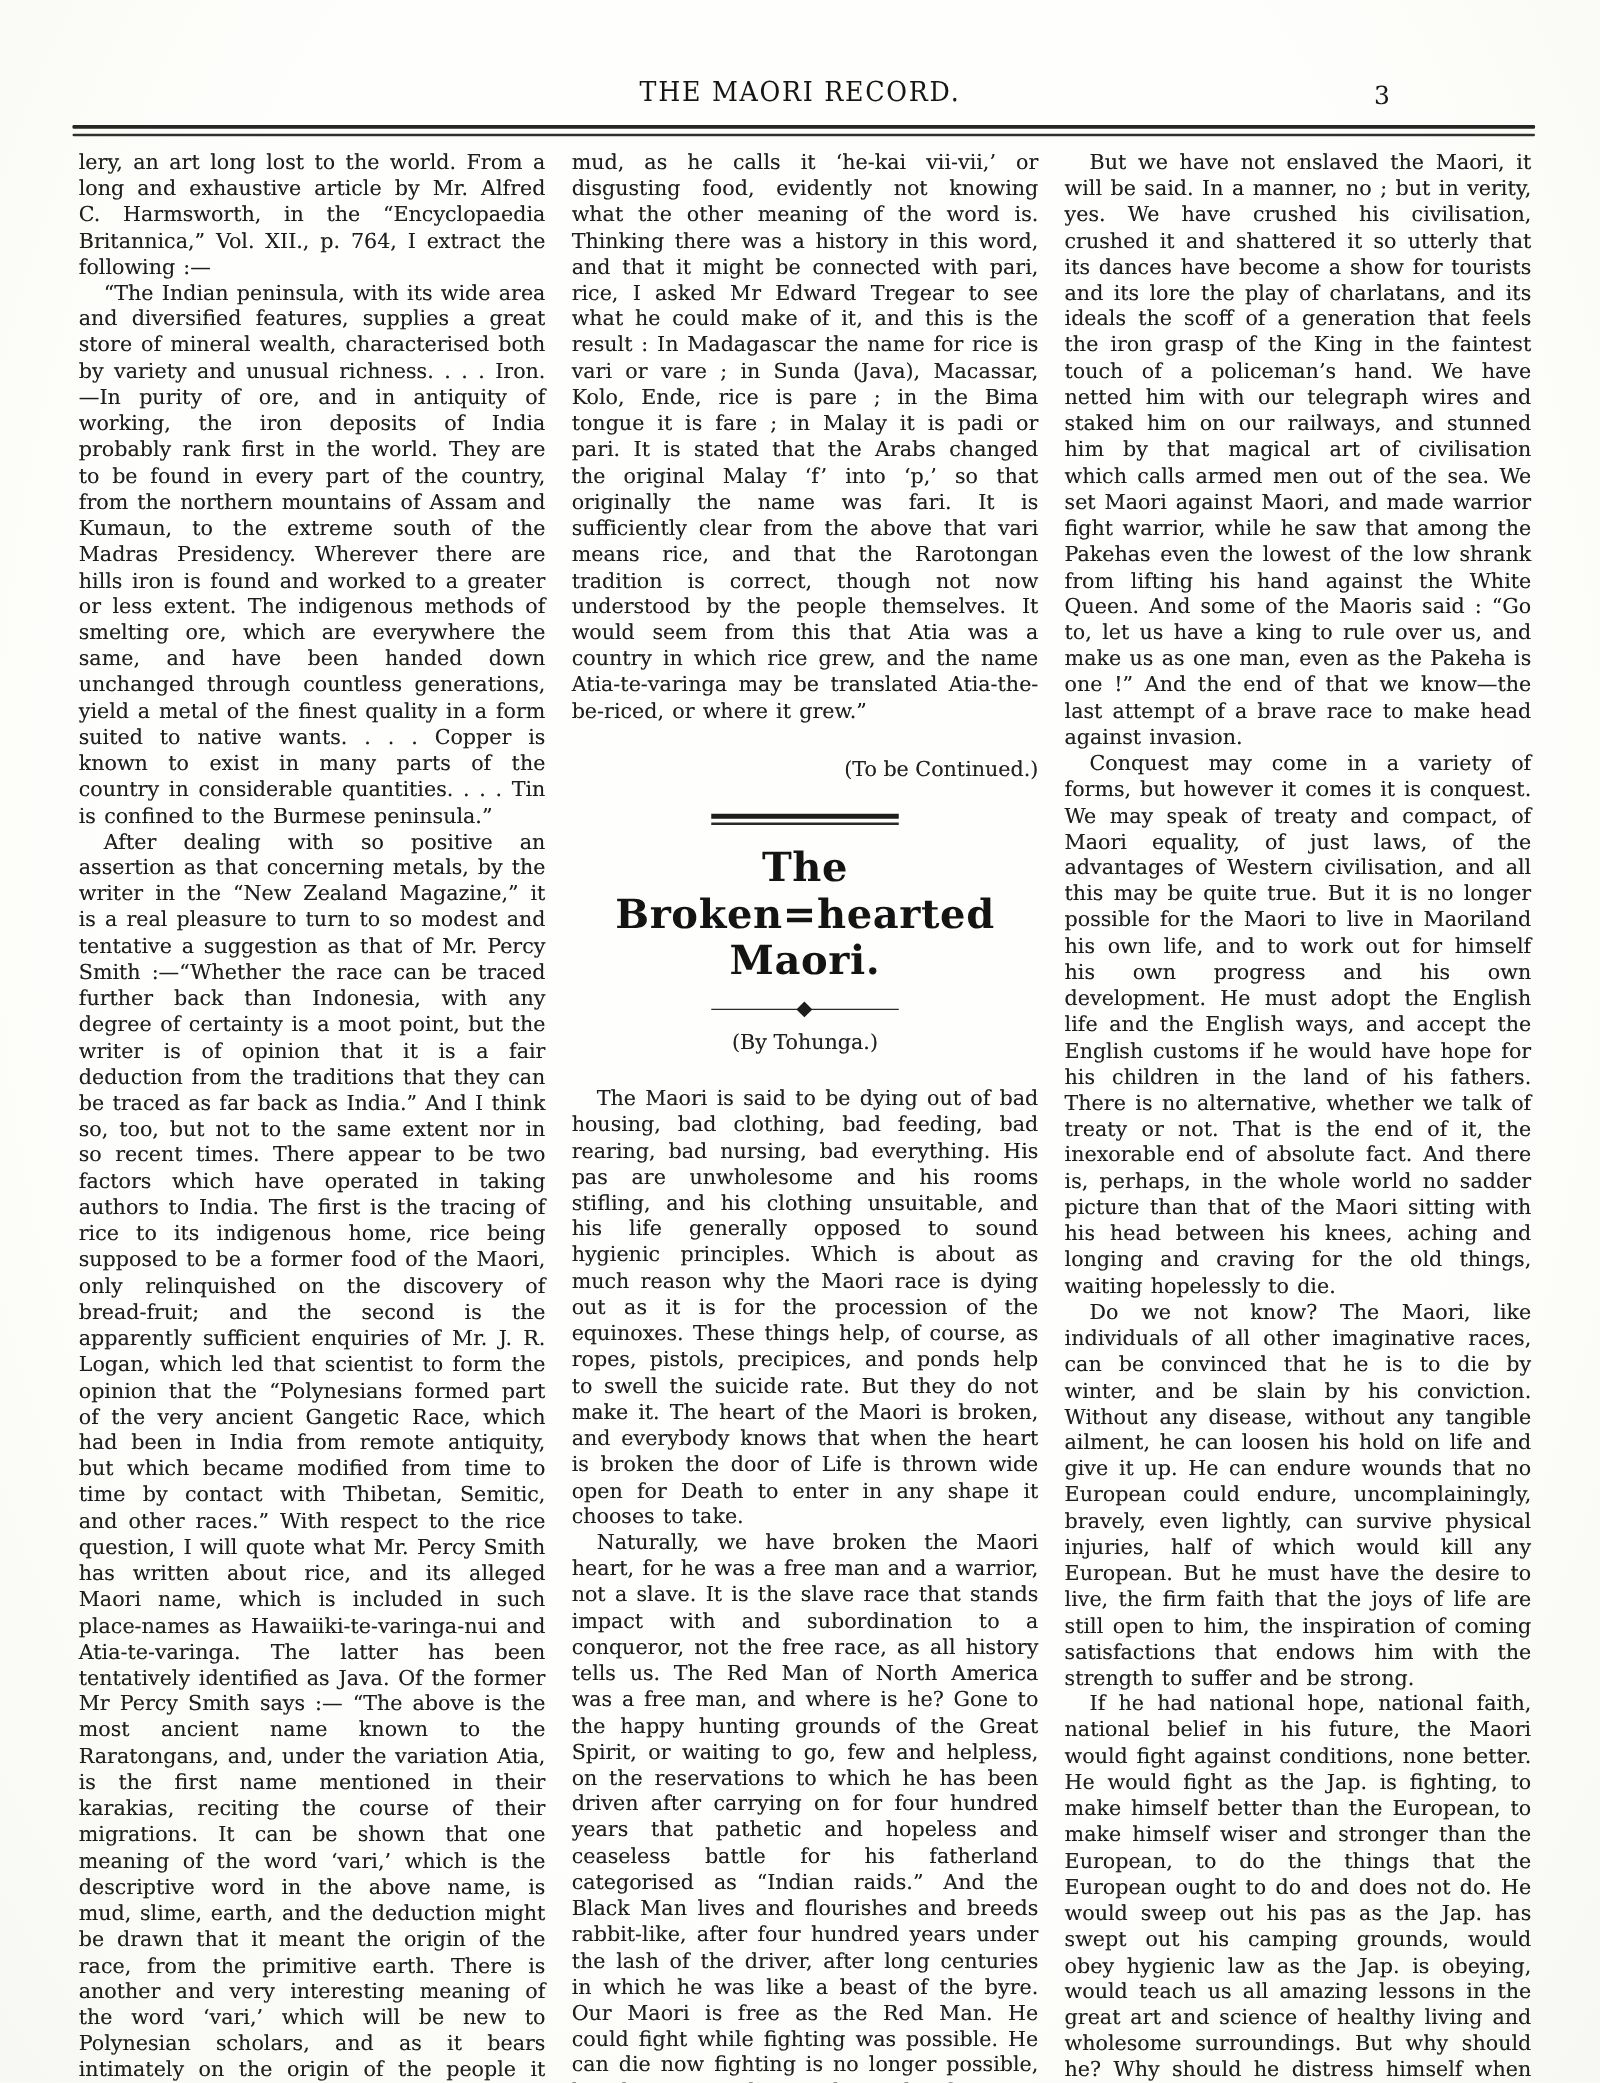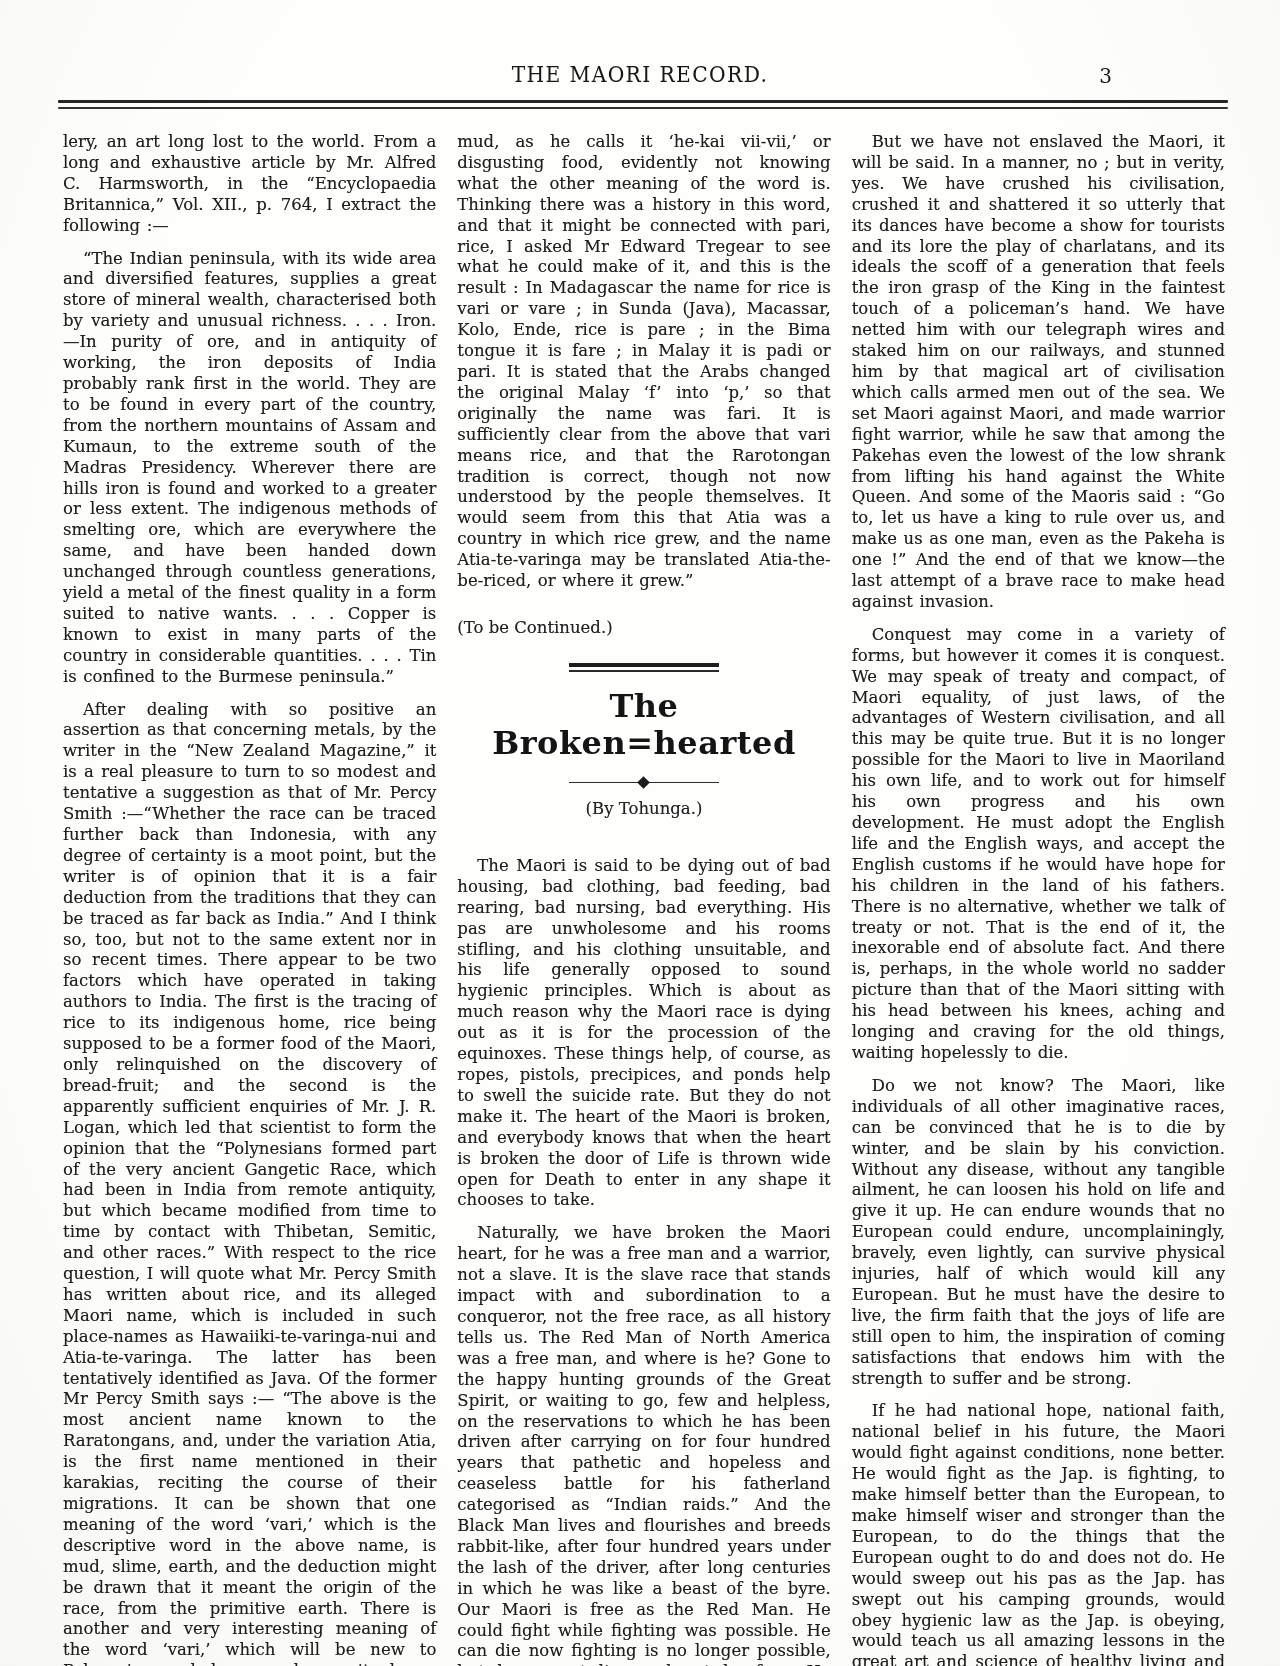--- a/index.html
+++ b/index.html
@@ -41,26 +41,25 @@
   }
   .col { flex: 1 1 0; min-width: 0; }
   .col p {
     font-size: 16.5px;
     line-height: 20.9px;
     text-align: justify;
     color: #1e1e1e;
     text-indent: 20px;
     word-spacing: 0.08em;
     text-shadow: 0 0 0.5px rgba(20,20,20,0.45);
-    margin-top: 12px;
   }
   .col p.noindent { text-indent: 0; }
   
   .continued-note {
-    text-align: left;
+    text-align: right;
     font-size: 16.5px;
     margin: 26px 0 0 0;
     color: #222;
     text-shadow: 0 0 0.5px rgba(20,20,20,0.45);
   }
   .section-divider { width: 150px; margin: 26px auto 0 auto; }
   .section-divider .d-a { height: 4px; background: #1d1d1d; }
   .section-divider .d-b { height: 2px; background: #2a2a2a; margin-top: 3px; }
   
   .article-title {
@@ -115,20 +114,21 @@
 
     <div class="col">
       <p class="noindent">mud, as he calls it ‘he-kai vii-vii,’ or disgusting food, evidently not knowing what the other meaning of the word is.  Thinking there was a history in this word, and that it might be connected with pari, rice, I asked Mr Edward Tregear to see what he could make of it, and this is the result : In Madagascar the name for rice is vari or vare ; in Sunda (Java), Macassar, Kolo, Ende, rice is pare ; in the Bima tongue it is fare ; in Malay it is padi or pari.  It is stated that the Arabs changed the original Malay ‘f’ into ‘p,’ so that originally the name was fari.  It is sufficiently clear from the above that vari means rice, and that the Rarotongan tradition is correct, though not now understood by the people themselves.  It would seem from this that Atia was a country in which rice grew, and the name Atia-te-varinga may be translated Atia-the-be-riced, or where it grew.”</p>
       <div class="continued-note">(To be Continued.)</div>
       <div class="section-divider">
         <div class="d-a"></div>
         <div class="d-b"></div>
       </div>
       <div class="article-title">
         <span style="display:block">The Broken=hearted</span>
+        <span style="display:block">Maori.</span>
       </div>
       <div class="title-ornament">
         <span class="orn-line"></span>
         <span class="orn-diamond"></span>
         <span class="orn-line"></span>
       </div>
       <div class="article-byline">(By Tohunga.)</div>
       <div class="byline-gap"></div>
       <p>The Maori is said to be dying out of bad housing, bad clothing, bad feeding, bad rearing, bad nursing, bad everything.  His pas are unwholesome and his rooms stifling, and his clothing unsuitable, and his life generally opposed to sound hygienic principles.  Which is about as much reason why the Maori race is dying out as it is for the procession of the equinoxes. These things help, of course, as ropes, pistols, precipices, and ponds help to swell the suicide rate. But they do not make it.  The heart of the Maori is broken, and everybody knows that when the heart is broken the door of Life is thrown wide open for Death to enter in any shape it chooses to take.</p>
       <p>Naturally, we have broken the Maori heart, for he was a free man and a warrior, not a slave.  It is the slave race that stands impact with and subordination to a conqueror, not the free race, as all history tells us.  The Red Man of North America was a free man, and where is he?  Gone to the happy hunting grounds of the Great Spirit, or waiting to go, few and helpless, on the reservations to which he has been driven after carrying on for four hundred years that pathetic and hopeless and ceaseless battle for his fatherland categorised as “Indian raids.” And the Black Man lives and flourishes and breeds rabbit-like, after four hundred years under the lash of the driver, after long centuries in which he was like a beast of the byre.  Our Maori is free as the Red Man.  He could fight while fighting was possible.  He can die now fighting is no longer possible, but he cannot live and not be free.  He cannot cast away from him the passionate instincts that were the blood in his veins, the customs that were the skin of his body. And so there is no future for him and his, and his heart breaks within him.  One does not need to be Maori to know this.  One only needs to be human enough.  For thus it has been since the beginning of time with the proud races, and thus it will be till the end.</p>

